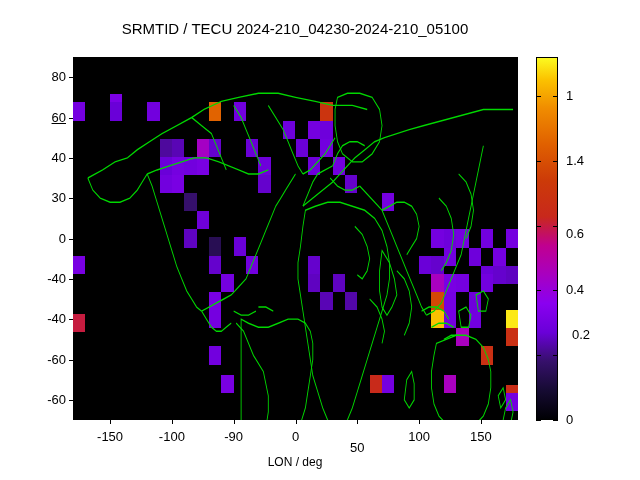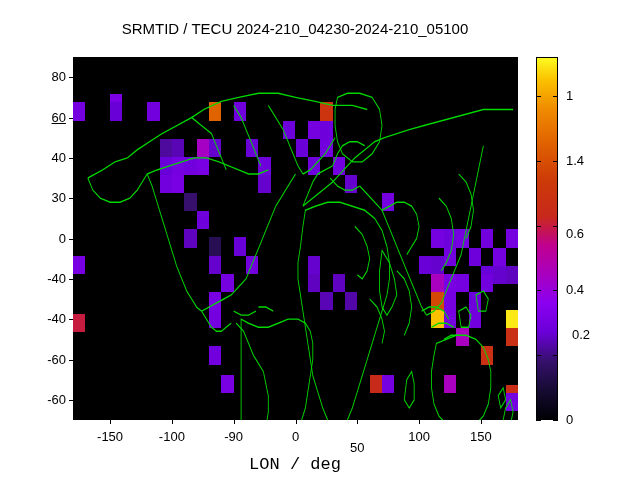--- a/index.html
+++ b/index.html
@@ -73,23 +73,22 @@
   .tick-mark {
     position: absolute;
     background: #000000;
   }
   #xlabel {
     position: absolute;
     left: 0;
     top: 455px;
     width: 590px;
     text-align: center;
-    font-size: 17px;
+    font-size: 12px;
     white-space: nowrap;
-    font-family: Liberation Mono, monospace;
   }
   #colorbar {
     position: absolute;
     left: 536px;
     top: 57px;
     width: 22px;
     height: 363px;
     border: 1px solid #000000;
     box-sizing: border-box;
   }

